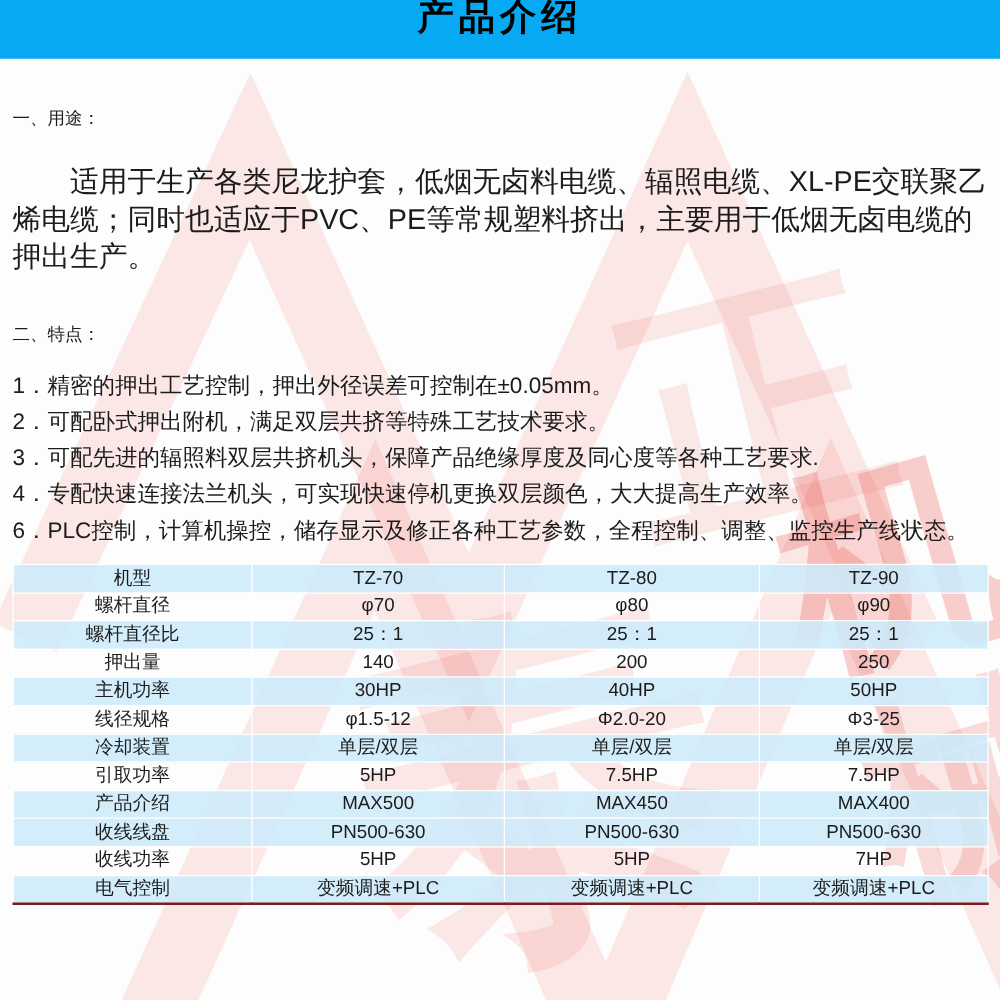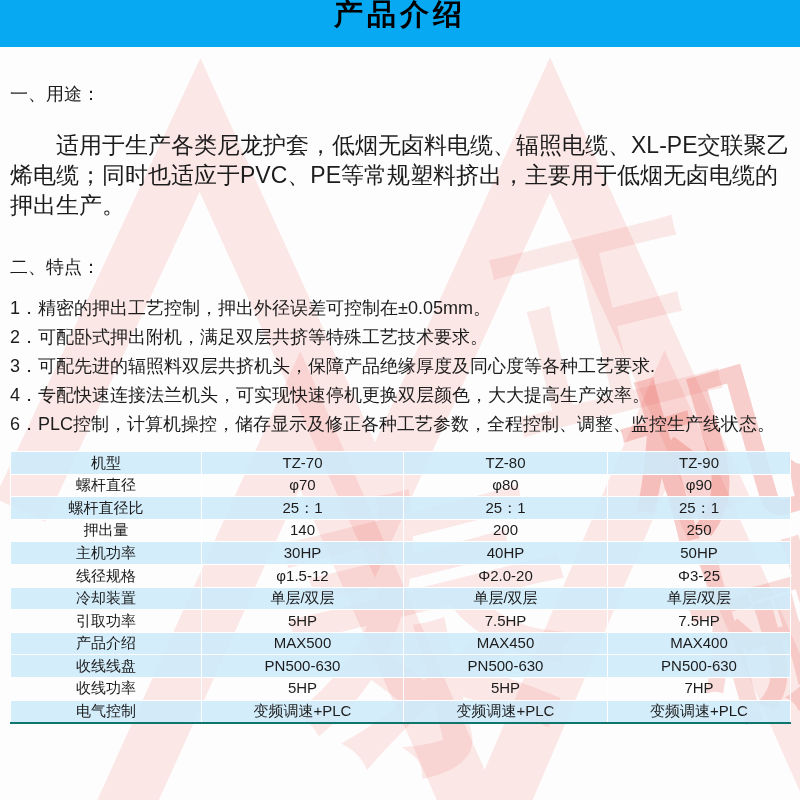--- a/index.html
+++ b/index.html
@@ -14,27 +14,27 @@
   
   .banner {
     position:relative; z-index:2; height:47px; background:#06a9f2;
     display:flex; align-items:flex-start; justify-content:center;
   }
   .banner .title {
     font-size:29px; font-weight:bold; color:#000; letter-spacing:4px; line-height:1;
   }
   
   .content { position:relative; z-index:1; padding:0 10px; }
-  .sec-heading { margin:36px 0 0 0; font-size:18px; line-height:22px; font-weight:500; }
+  .sec-heading { margin:36px 0 0 0; font-size:14px; line-height:22px; font-weight:500; }
   .usage-text { margin:25px 0 0 0; font-size:23px; line-height:30px; text-indent:2em; }
   .features { margin:16px 0 0 0; }
   .features .feature { font-size:18px; line-height:29px; }
   
   .spec-table { width:780px; margin:12px 0 0 0; border-collapse:collapse; table-layout:fixed;
-    border-bottom:2px solid #0f766e; }
+    border-bottom:2px solid #7f1d1d; }
   .spec-table td {
     border:1px solid #ffffff; padding:0; height:22.6px;
     text-align:center; vertical-align:middle; font-size:15px; line-height:1.1;
     background:transparent;
   }
   .spec-table tr.alt td { background:rgba(205,234,251,0.88); }
 </style>
 </head>
 <body>
 

